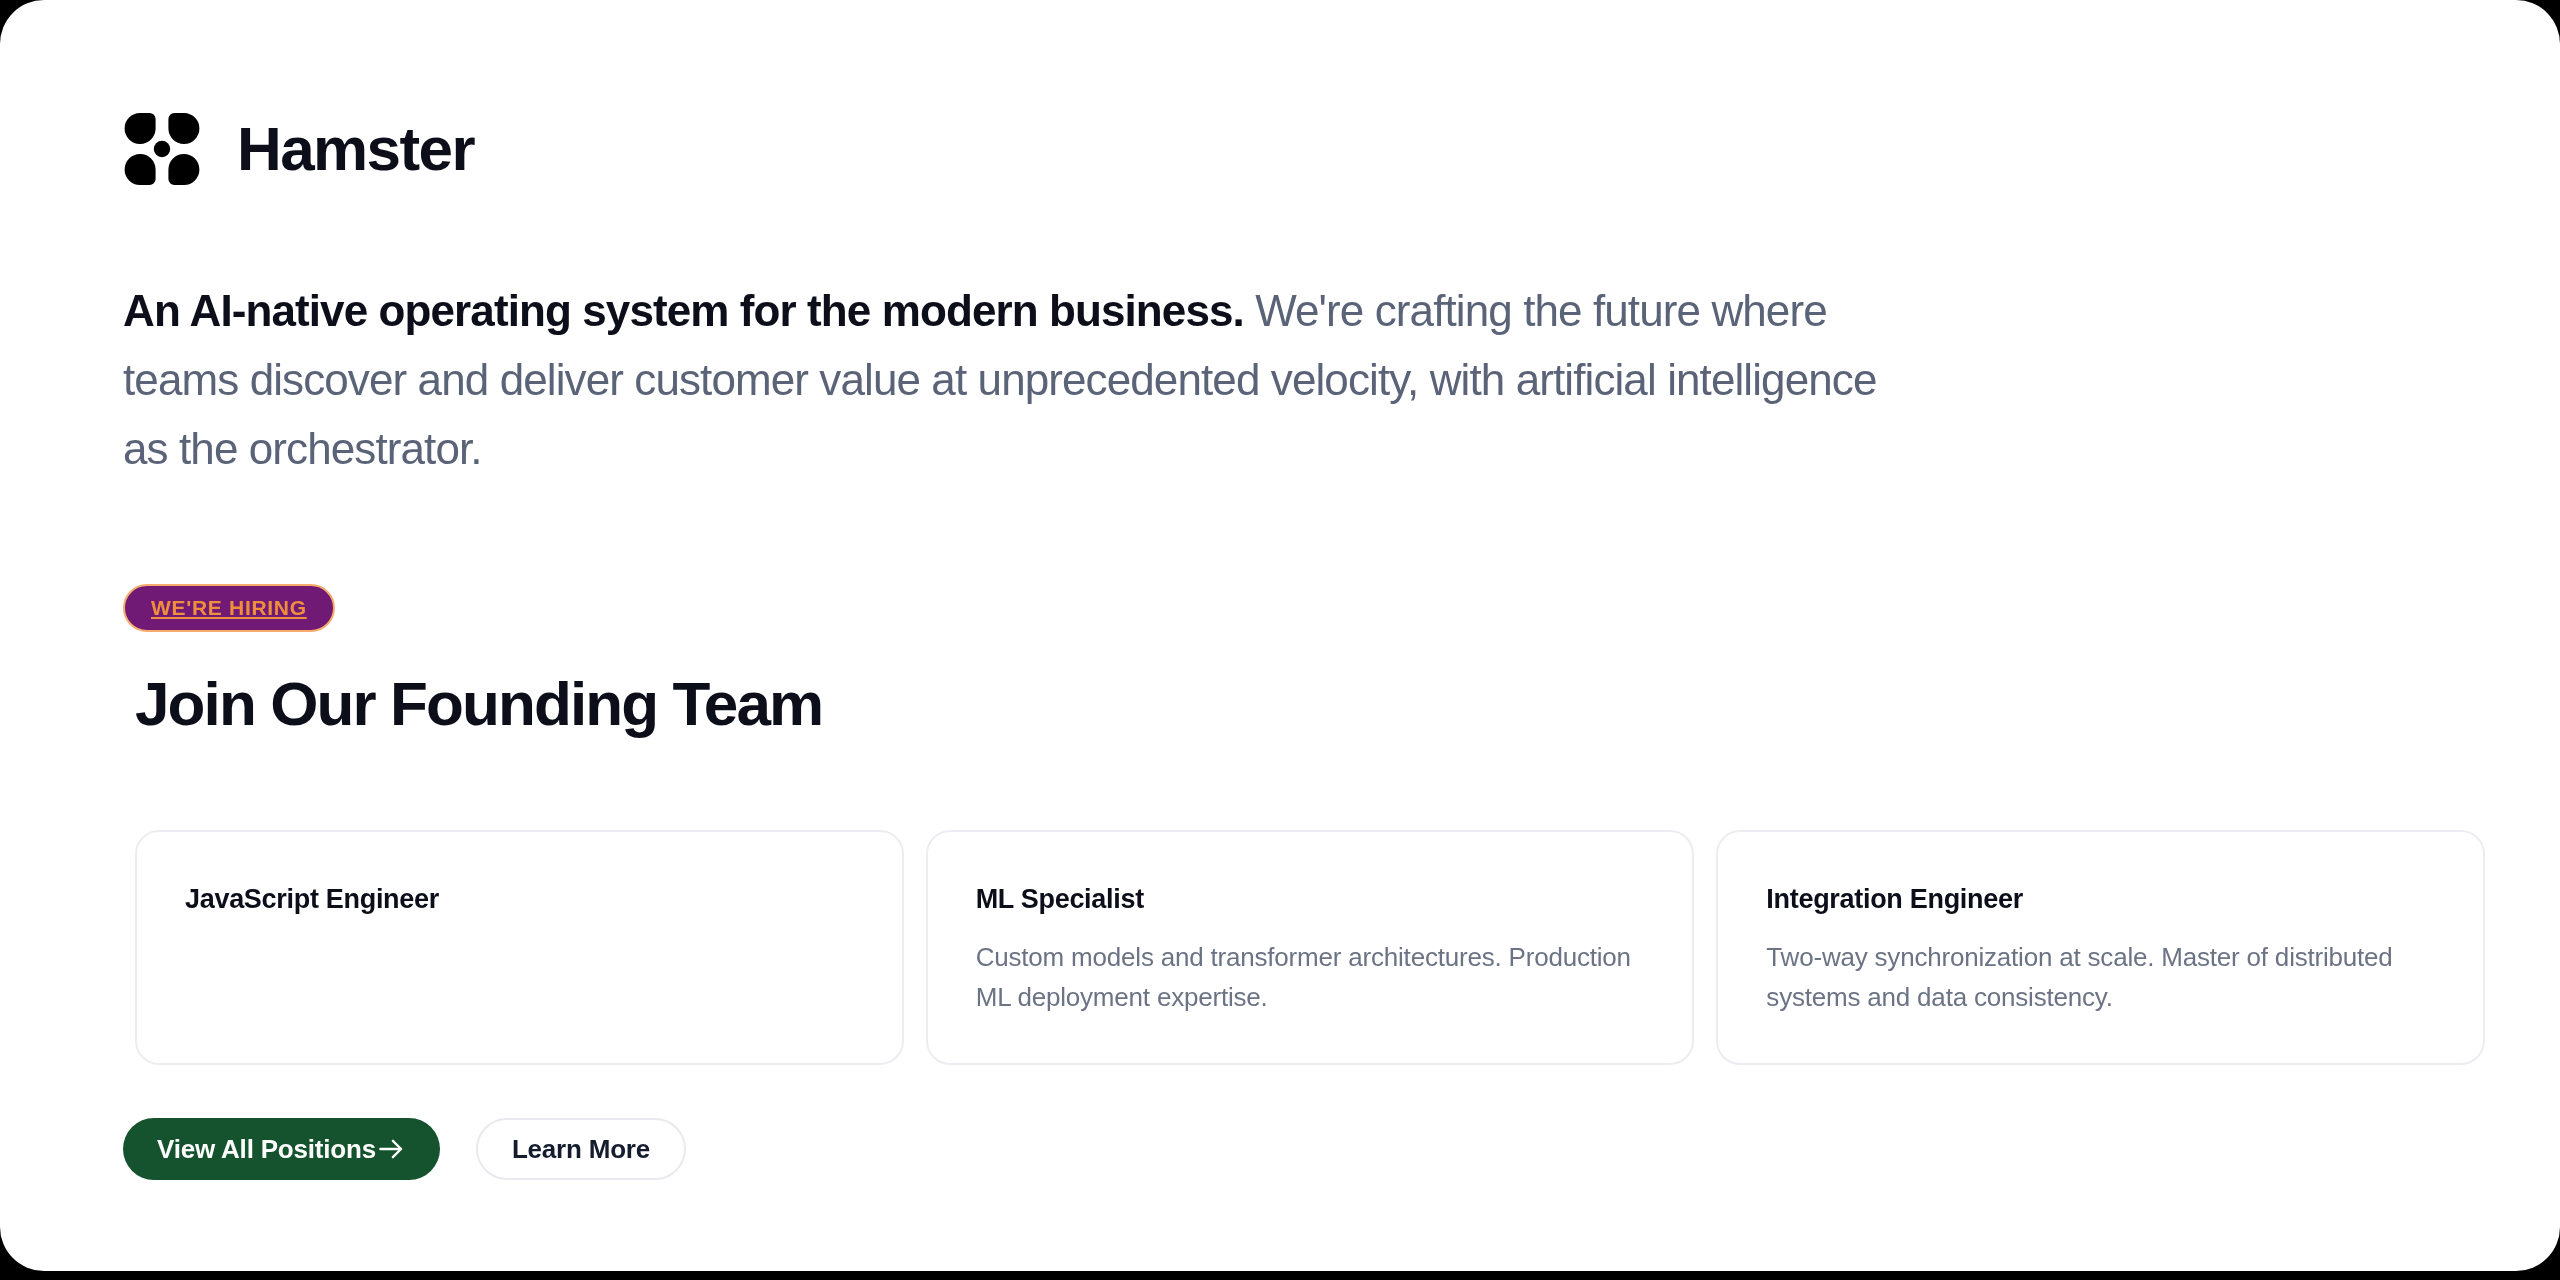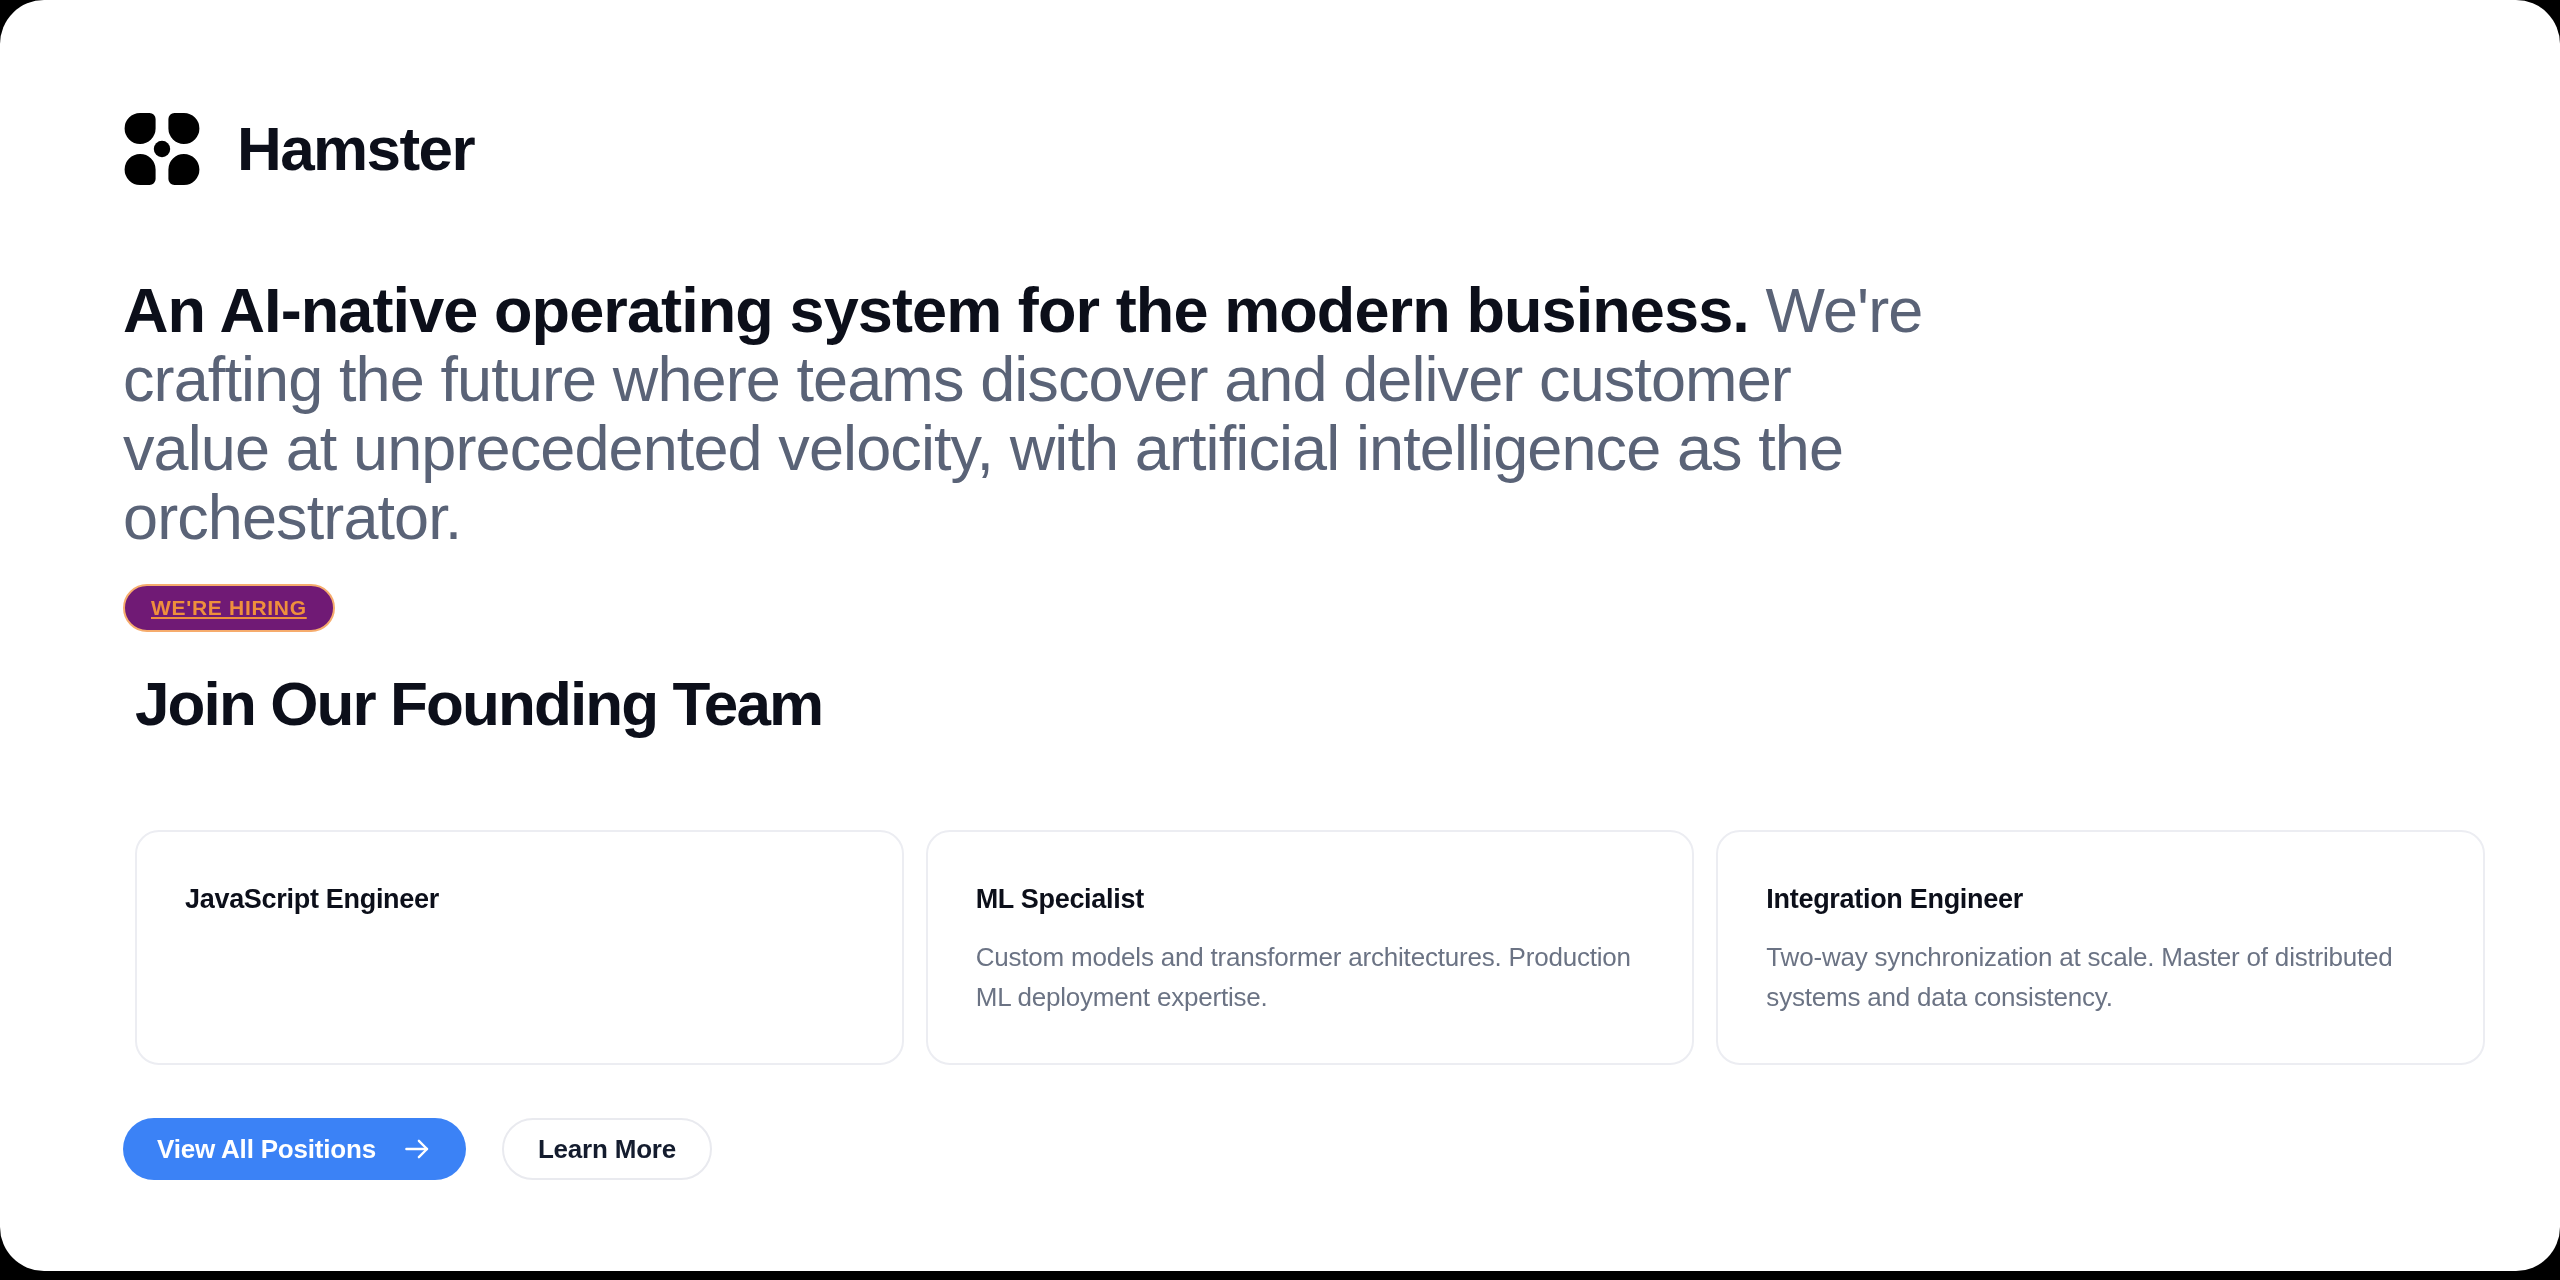--- a/index.html
+++ b/index.html
@@ -51,21 +51,21 @@
     color: #0c0f1a;
     white-space: nowrap;
   }
 
   
   .headline {
     position: absolute;
     left: 0;
     top: 276px;
     width: 1800px;
-    font-size: 63px;
+    font-size: 44px;
     line-height: 69px;
     letter-spacing: -0.9px;
     color: #5a6377;
     font-weight: 400;
   }
   .headline .lead {
     color: #0c0f1a;
     font-weight: 700;
   }
 
@@ -151,24 +151,23 @@
     height: 62px;
     border-radius: 999px;
     font-size: 26px;
     font-weight: 700;
     letter-spacing: -0.2px;
     cursor: pointer;
     white-space: nowrap;
     user-select: none;
   }
   .btn-primary {
-    background: #3b82f6;
+    background: #14532d;
     color: #ffffff;
     padding: 0 34px;
-    gap: 26px;
     border: none;
   }
   .btn-primary .arrow-icon {
     width: 30px;
     height: 30px;
     display: block;
     flex: 0 0 auto;
   }
   .btn-secondary {
     background: #ffffff;

